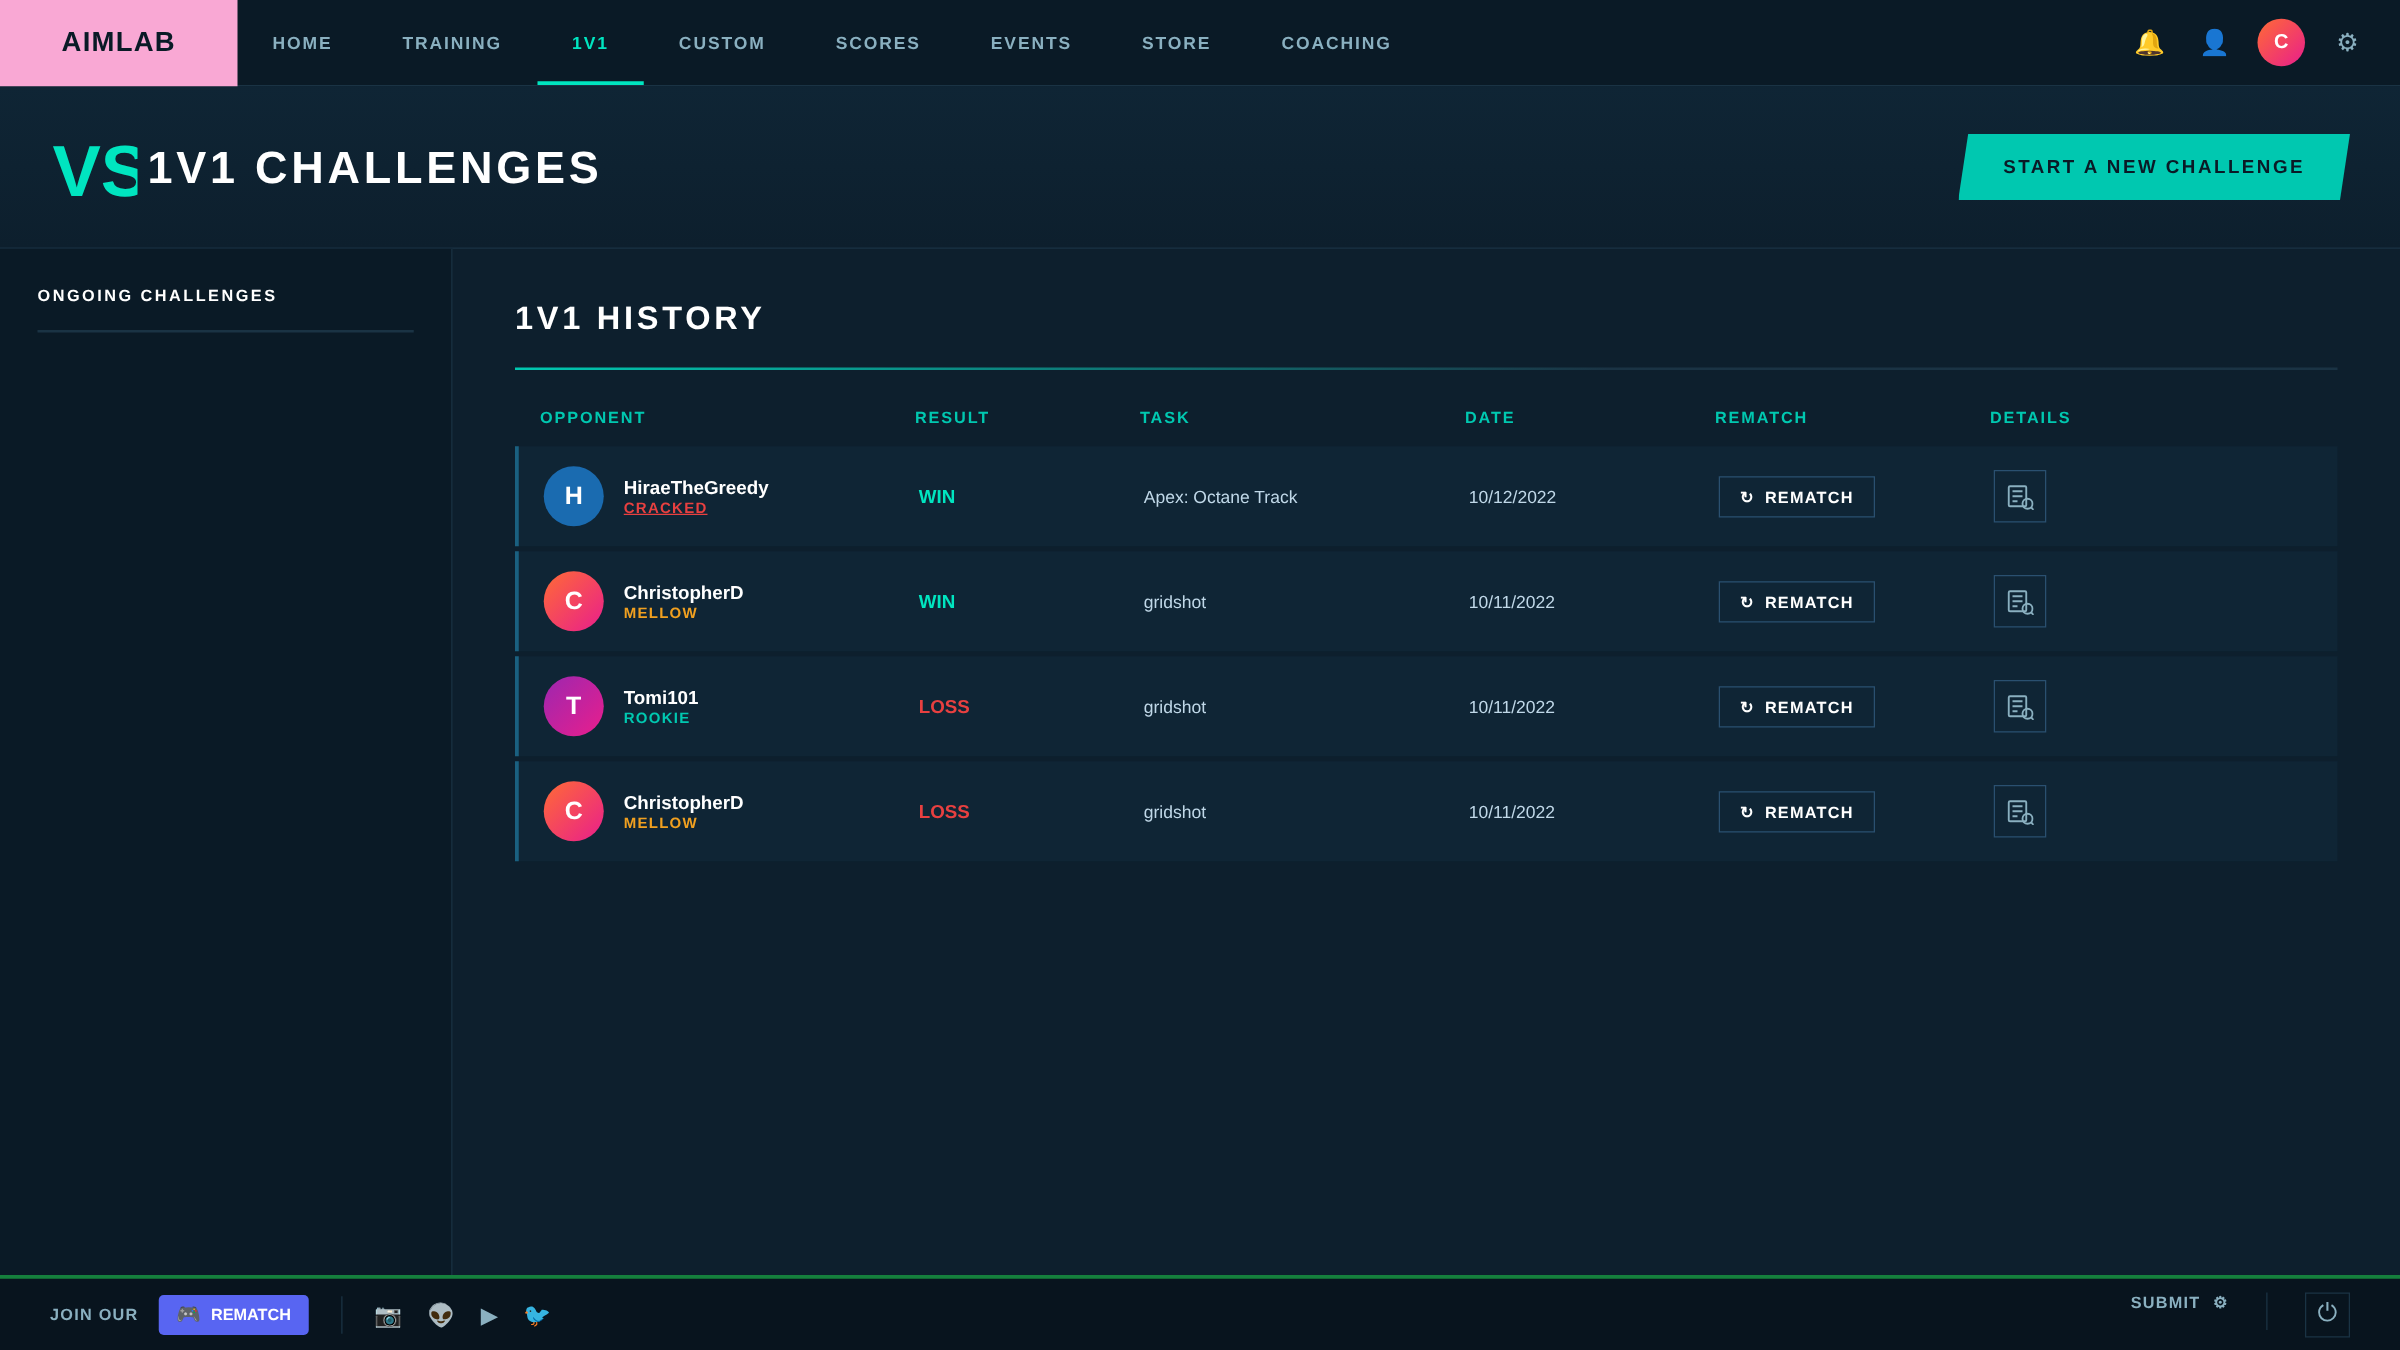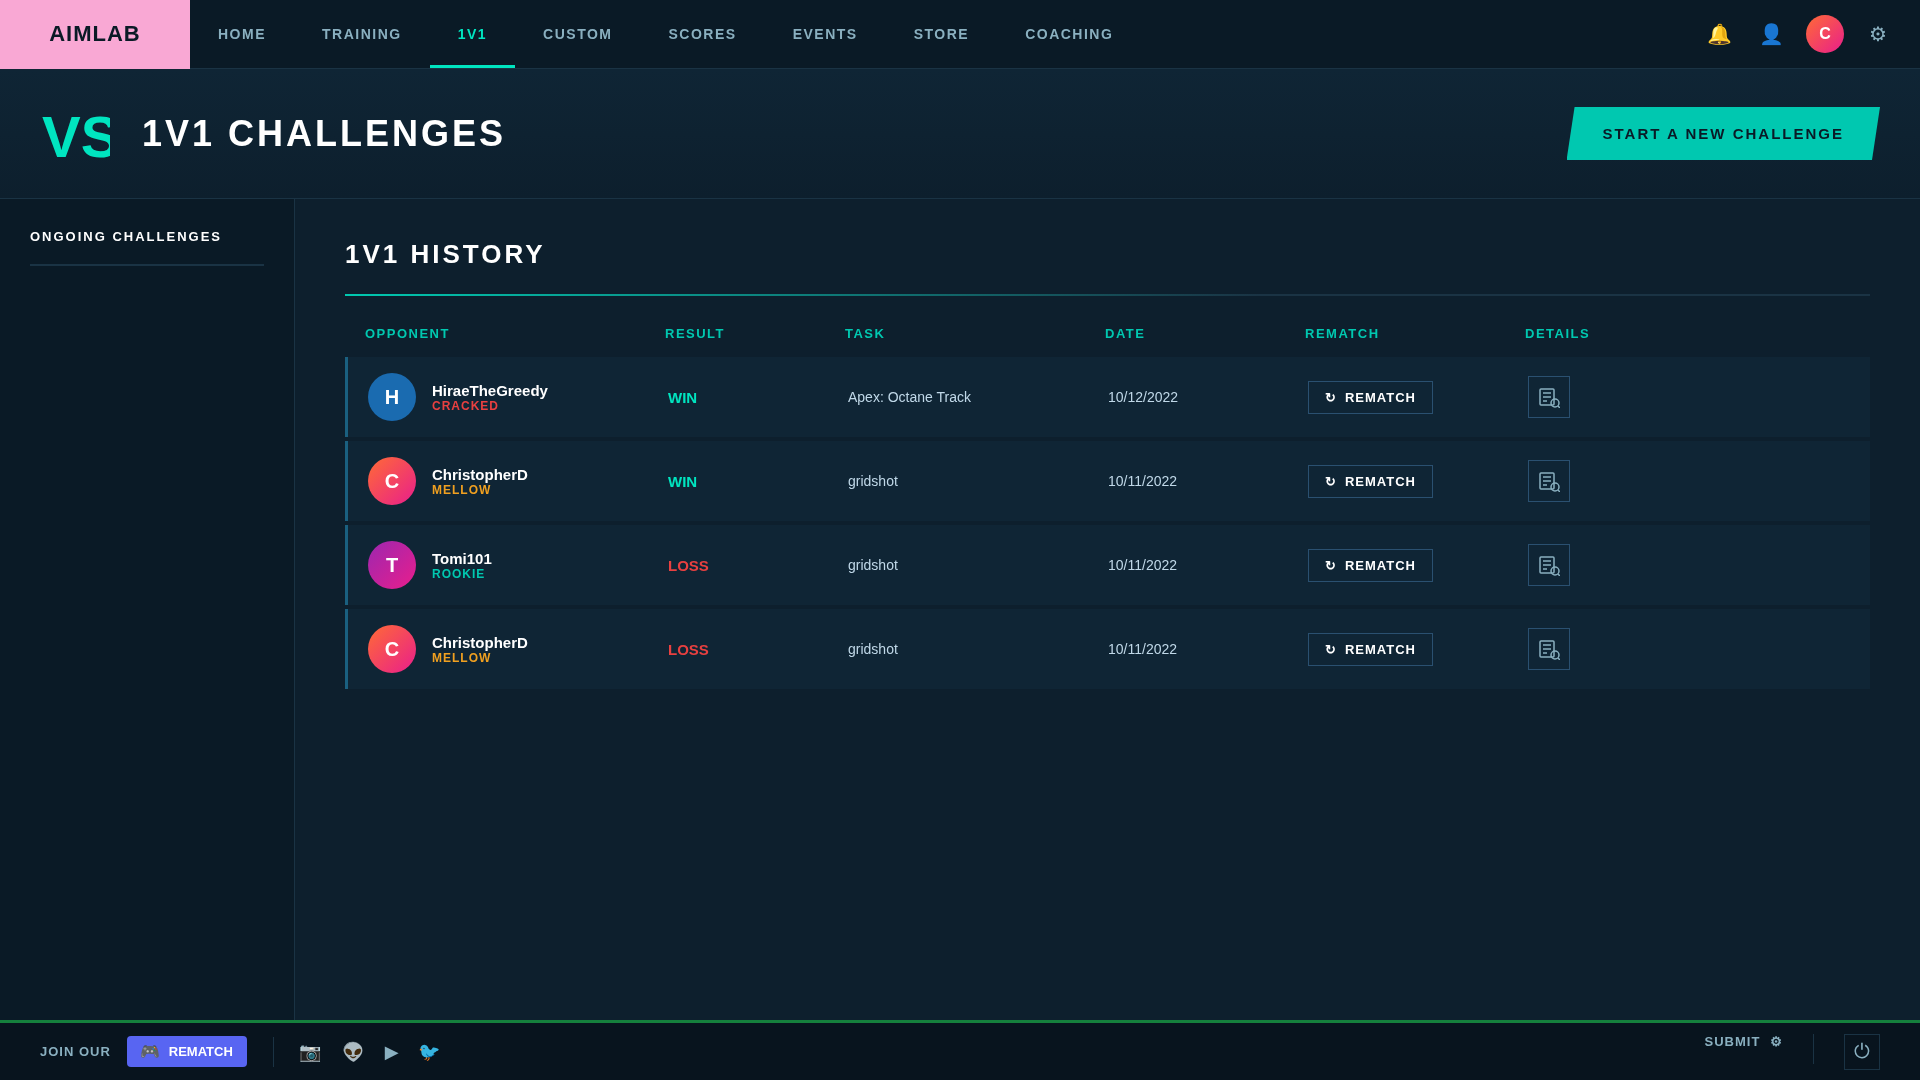--- a/index.html
+++ b/index.html
@@ -102,21 +102,21 @@
       padding: 0 40px;
       height: 130px;
       display: flex;
       align-items: center;
       justify-content: space-between;
       border-bottom: 1px solid #1a3344;
     }
     .page-title-area {
       display: flex;
       align-items: center;
-      gap: 32px;
+      gap: 8px;
     }
     .vs-icon {
       width: 70px;
       height: 70px;
       position: relative;
     }
     .vs-icon svg {
       width: 70px;
       height: 70px;
     }
@@ -141,21 +141,21 @@
     }
 
     
     .main-layout {
       display: flex;
       height: calc(1080px - 69px - 130px - 60px);
     }
 
     
     .sidebar {
-      width: 295px;
+      width: 362px;
       background-color: #0a1a26;
       border-right: 1px solid #1a3344;
       padding: 30px 0;
       flex-shrink: 0;
     }
     .sidebar-title {
       font-size: 13px;
       font-weight: 700;
       letter-spacing: 2px;
       color: #ffffff;
@@ -449,21 +449,21 @@
         <div class="table-header-cell">DATE</div>
         <div class="table-header-cell">REMATCH</div>
         <div class="table-header-cell">DETAILS</div>
       </div>
 
       <div class="table-row">
         <div class="opponent-cell">
           <div class="avatar-circle" style="background-color:#1a6bb0;">H</div>
           <div class="opponent-info">
             <div class="opponent-name">HiraeTheGreedy</div>
-            <div class="opponent-rank" style="color:#e84040;">CRACKED</div>
+            <div class="opponent-rank" style="color:#e84040;text-decoration:underline;">CRACKED</div>
           </div>
         </div>
         <div class="result-win">WIN</div>
         <div class="task-cell">Apex: Octane Track</div>
         <div class="date-cell">10/12/2022</div>
         <div>
           <button class="rematch-btn">
             <span>↻</span>
             <span>REMATCH</span>
           </button>

